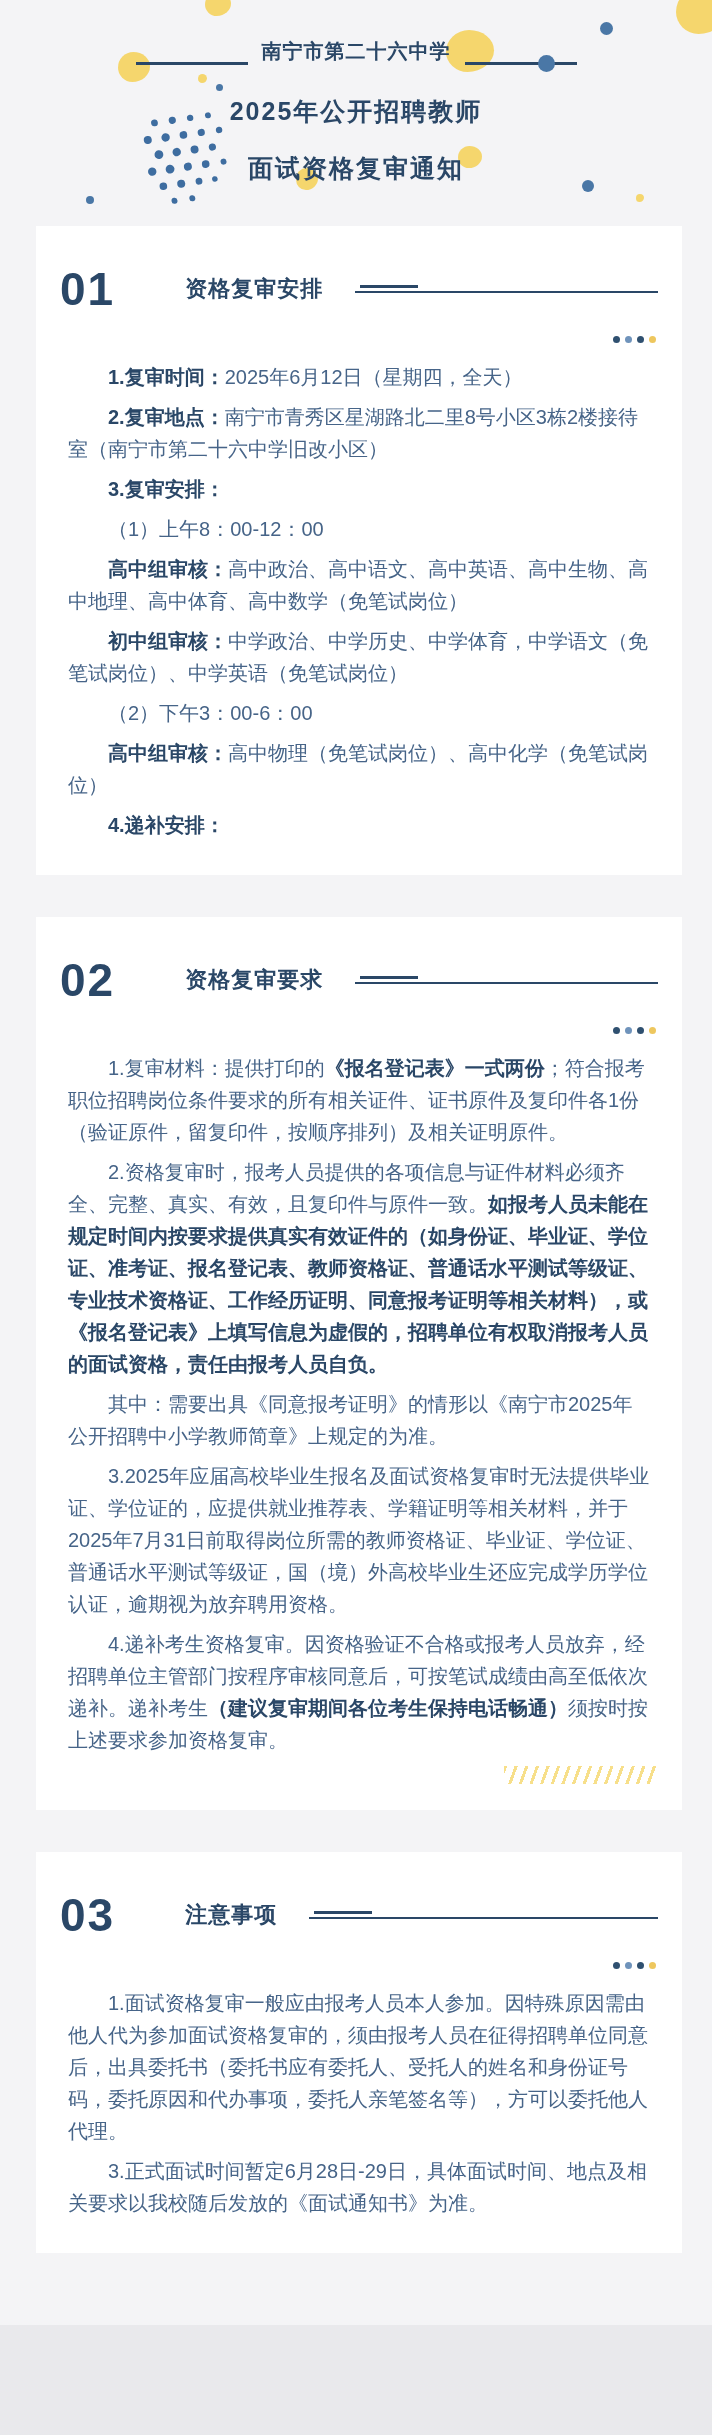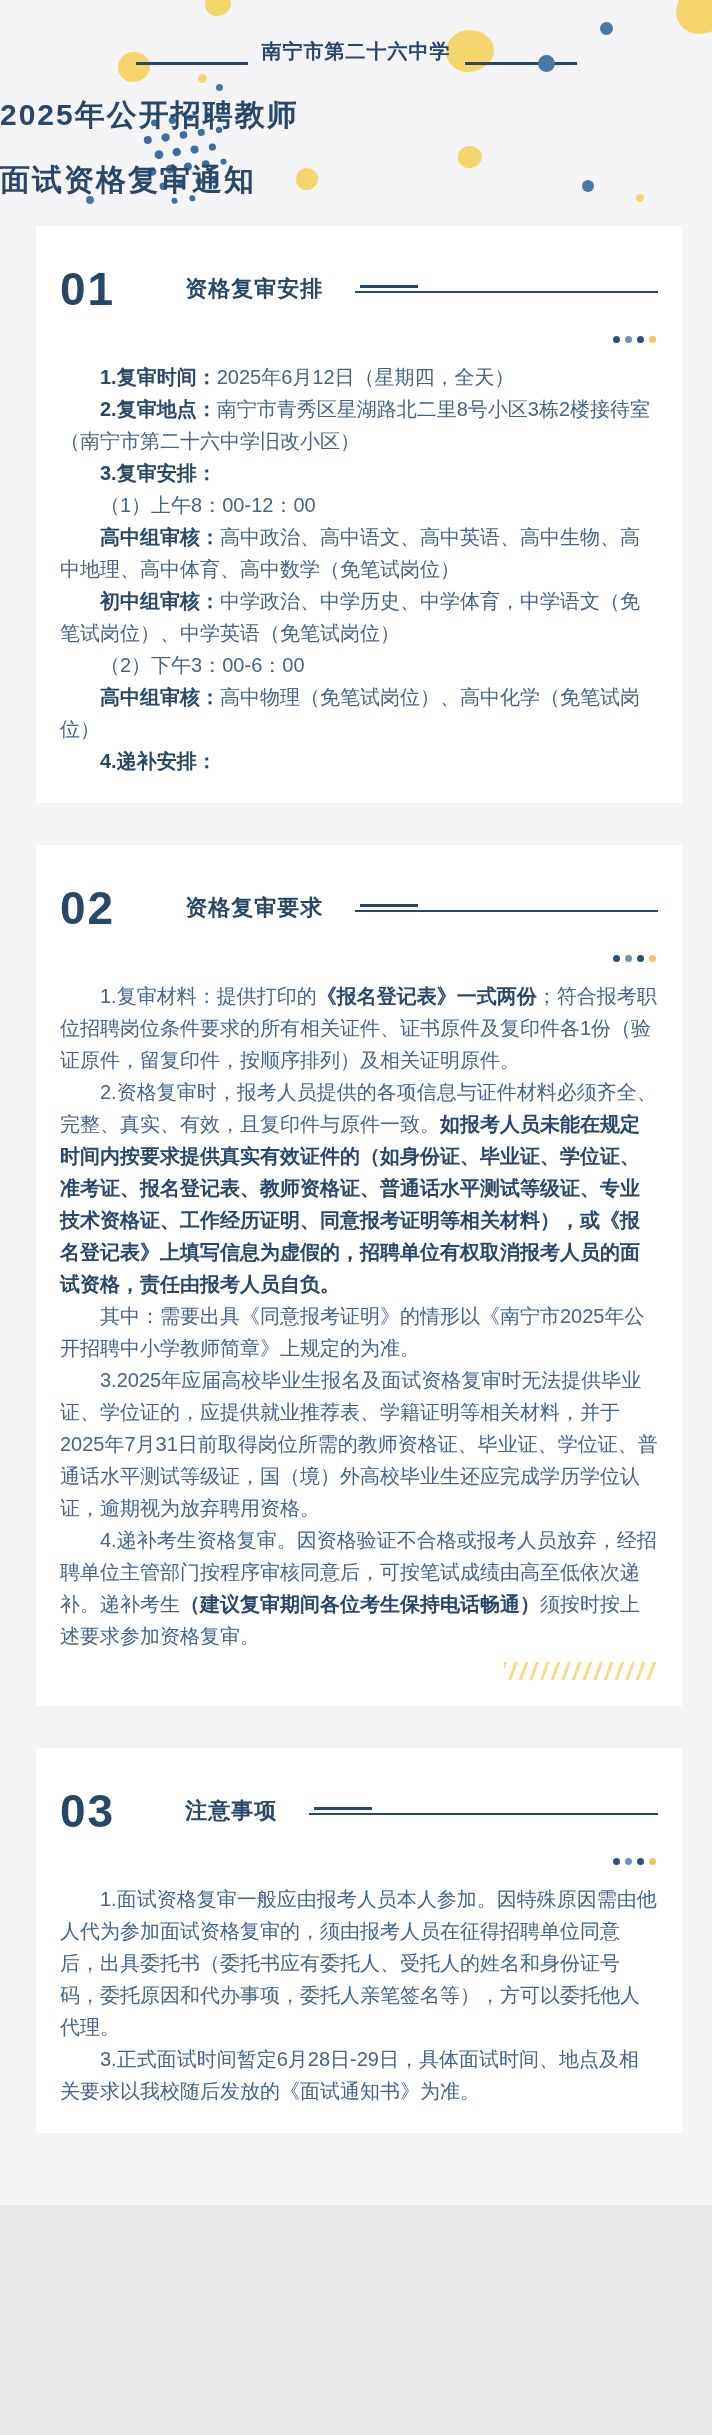--- a/index.html
+++ b/index.html
@@ -19,21 +19,21 @@
 
   
   .hero{position:relative;height:212px;}
   .blob{position:absolute;border-radius:48% 52% 55% 45% / 52% 48% 52% 48%;z-index:0;}
   .blob.yellow{background:var(--yellow);}
   .blob.blue{background:#4a77a6;border-radius:50%;}
   .school-row{position:relative;z-index:2;display:flex;align-items:flex-end;justify-content:center;gap:14px;padding-top:38px;}
   .dash{position:relative;width:112px;height:3px;background:var(--heading);}
   .dash .dash-dot{position:absolute;right:22px;top:-7px;width:17px;height:17px;border-radius:50%;background:#4a77a6;}
   .school{font-size:20px;font-weight:700;color:var(--heading);letter-spacing:1px;}
-  .main-title{position:relative;z-index:2;margin:0;text-align:left;font-size:30px;font-weight:700;color:var(--heading);letter-spacing:2px;}
+  .main-title{position:relative;z-index:2;margin:0;text-align:center;font-size:25px;font-weight:700;color:var(--heading);letter-spacing:2px;}
   .main-title.t1{margin-top:30px;}
   .main-title.t2{margin-top:24px;}
   .dots-cluster{position:absolute;left:146px;top:112px;z-index:1;transform:rotate(-8deg);}
 
   
   .card{background:var(--card-bg);margin:0 30px 0 36px;box-sizing:border-box;}
   .intro-card{padding:22px 24px 12px;}
   .body-text{margin:0;text-indent:2em;font-size:20px;line-height:32px;color:var(--text);}
   .body-text .b{font-weight:700;color:var(--navy);}
   .stripes{width:152px;height:18px;margin:10px 2px 0 auto;
@@ -45,21 +45,21 @@
   .sec-title{font-size:22px;font-weight:700;color:var(--heading);margin-left:70px;letter-spacing:1px;}
   .sec-rule{flex:1;position:relative;height:16px;margin-left:32px;}
   .sec-rule::after{content:"";position:absolute;left:0;right:0;top:10px;height:2px;background:var(--heading);}
   .sec-rule::before{content:"";position:absolute;left:5px;top:4px;width:58px;height:3px;background:var(--heading);}
   .dots4{display:flex;justify-content:flex-end;gap:5px;margin:24px 2px 18px 0;}
   .dots4 i{width:7px;height:7px;border-radius:50%;display:block;}
   .dots4 i:nth-child(1){background:#2f5070;}
   .dots4 i:nth-child(2){background:var(--steel);}
   .dots4 i:nth-child(3){background:#2f5070;}
   .dots4 i:nth-child(4){background:#eec75e;}
-  .sec-body p{margin:0;}
+  .sec-body p{margin:8px;}
 </style>
 </head>
 <body>
 
 <div class="page">
 
   <header class="hero">
     <i class="blob yellow" style="left:205px;top:-8px;width:26px;height:24px;"></i>
     <i class="blob yellow" style="left:446px;top:30px;width:48px;height:42px;"></i>
     <i class="blob yellow" style="left:118px;top:52px;width:32px;height:30px;"></i>

